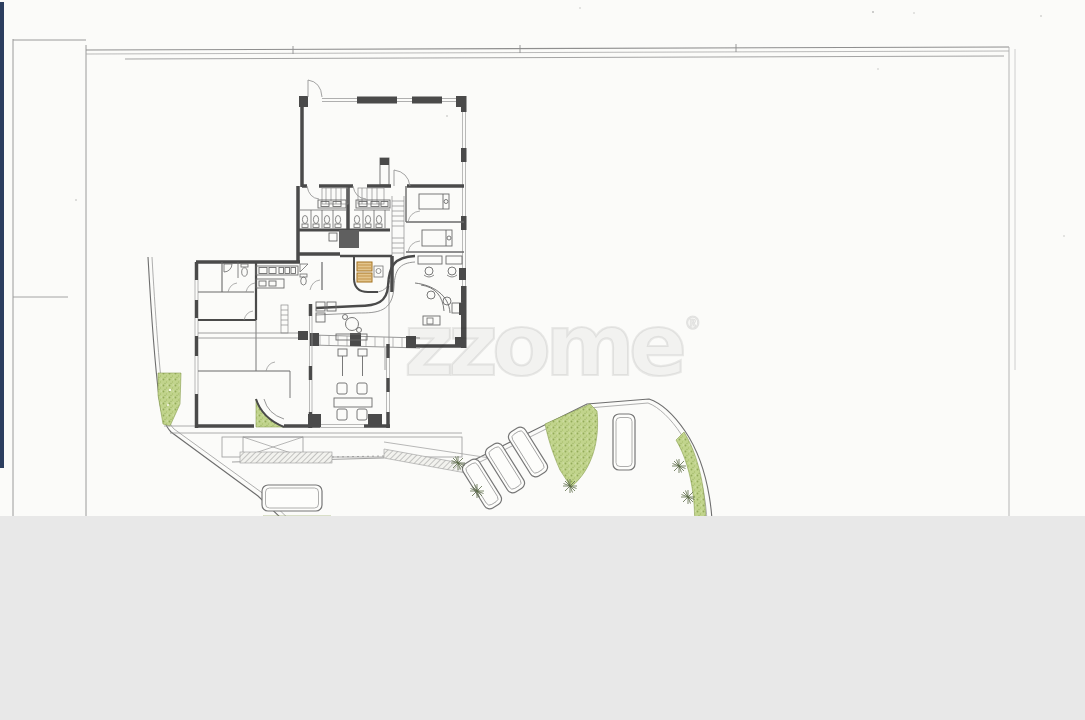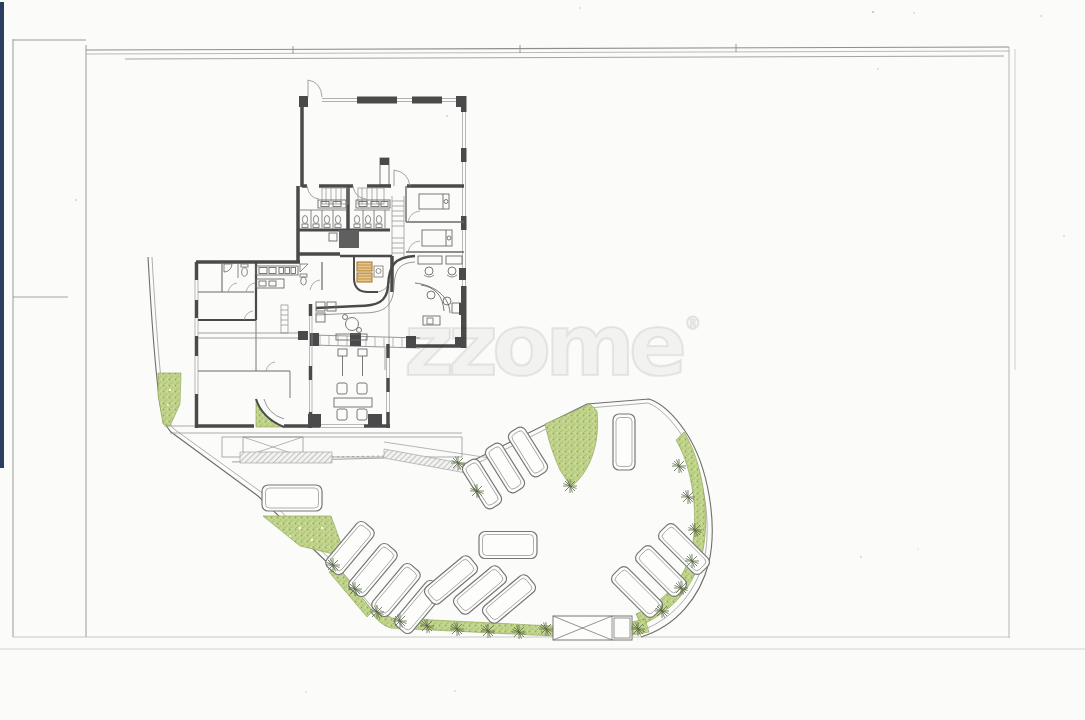--- a/index.html
+++ b/index.html
@@ -1,16 +1,16 @@
 <!DOCTYPE html>
 <html><head>
 <meta charset="utf-8">
 <style>
   html,body{margin:0;padding:0;background:#e8e8e8;}
-  .stage{position:relative;width:1085px;height:720px;background:#fbfbf9;overflow:hidden;
+  .stage{position:relative;width:1085px;height:516px;background:#fbfbf9;overflow:hidden;
          font-family:"DejaVu Sans",sans-serif;}
   .stage svg{position:absolute;left:0;top:0;}
   .watermark{position:absolute;left:404px;top:302px;width:320px;height:120px;
     font-family:"DejaVu Sans",sans-serif;font-weight:700;font-size:86px;letter-spacing:-6px;
     color:rgba(40,40,40,0.045);-webkit-text-stroke:2.2px rgba(40,40,40,0.085);
     pointer-events:none;user-select:none;line-height:1;}
   .watermark .reg{font-size:17px;letter-spacing:0;position:relative;top:-46px;left:3px;
     -webkit-text-stroke:1px rgba(40,40,40,0.10);}
 </style>
 </head>

